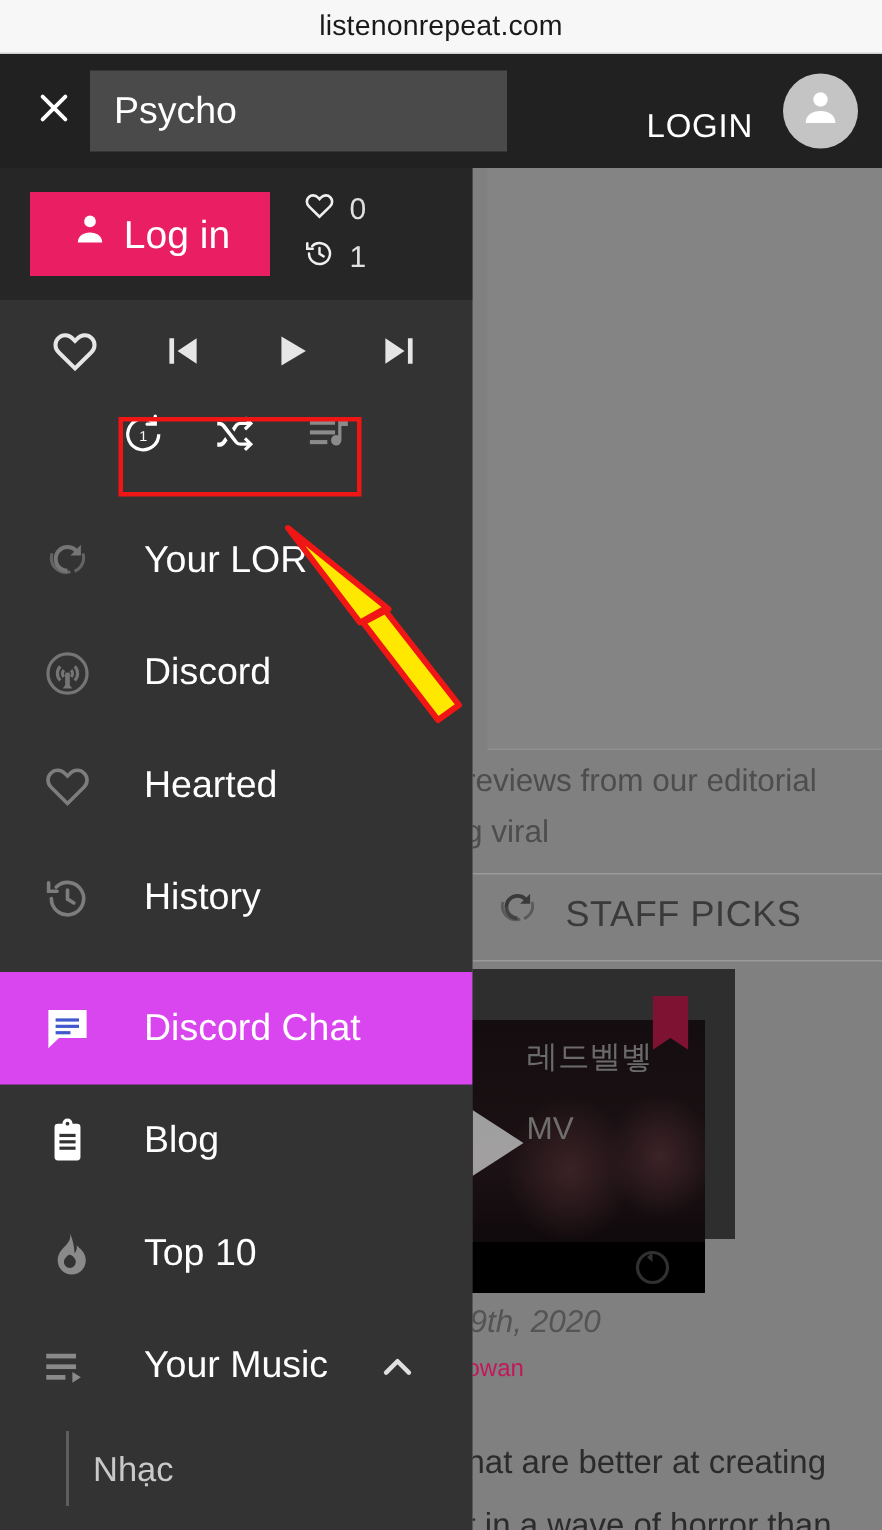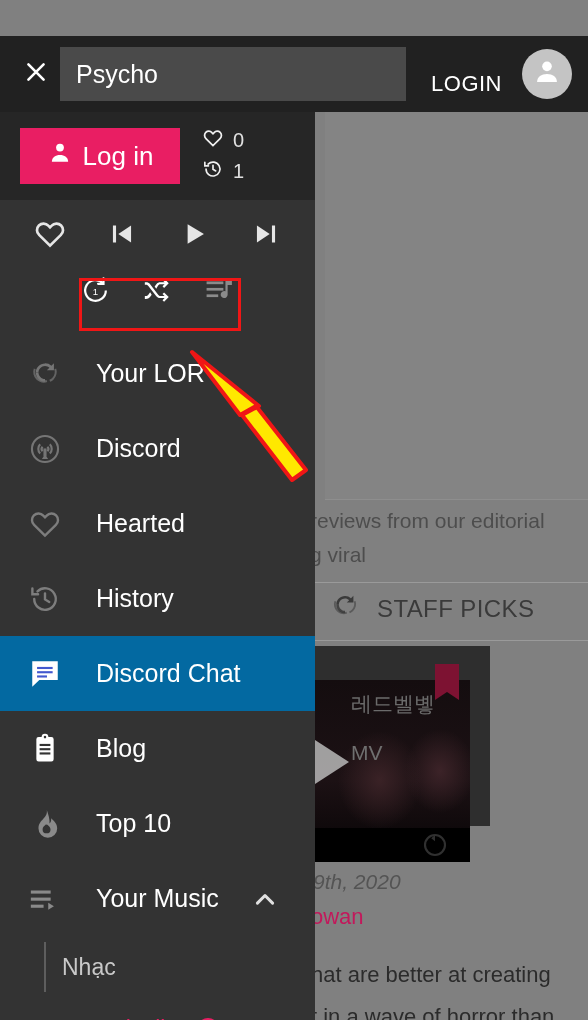--- a/index.html
+++ b/index.html
@@ -33,21 +33,21 @@
     display: flex; align-items: center;
     padding: 0 14px;
     z-index: 6;
   }
   .close-btn {
     width: 44px; height: 44px; flex: 0 0 44px;
     display: flex; align-items: center; justify-content: center;
   }
   .close-btn svg { width: 26px; height: 26px; }
   .searchbox {
-    width: 346px; height: 54px; margin-left: 2px;
+    width: 278px; height: 54px; margin-left: 2px;
     background: #4a4a4a; border: none; outline: none;
     color: #fff; font-size: 25px; font-family: "Liberation Sans", sans-serif;
     padding: 4px 16px;
   }
   .searchbox::placeholder { color: #bdbdbd; }
   .login-text {
     margin-left: auto; color: #fff; font-size: 22px; letter-spacing: .5px; margin-top: 19px;
   }
   .avatar {
     width: 50px; height: 50px; border-radius: 50%;
@@ -128,21 +128,21 @@
     border-top: 22px solid transparent;
     border-bottom: 22px solid transparent;
     opacity: .85;
   }
   .bg-date {
     position: absolute; left: -2px; top: 758px;
     color: #545454; font-size: 21px; white-space: nowrap; font-style: italic;
   }
   .bg-author {
     position: absolute; left: -4px; top: 792px;
-    color: #c2185b; font-size: 22px; white-space: nowrap;
+    color: #c2185b; font-size: 16px; white-space: nowrap;
   }
   .bg-body1 {
     position: absolute; left: -4px; top: 850px;
     color: #2b2b2b; font-size: 22px; white-space: nowrap;
   }
   .bg-body2 {
     position: absolute; left: -4px; top: 892px;
     color: #2b2b2b; font-size: 22px; white-space: nowrap;
   }
 
@@ -206,21 +206,21 @@
     height: 75px; padding-left: 26px; cursor: pointer;
   }
   .navitem .nicon {
     width: 38px; height: 38px; flex: 0 0 38px;
     display: flex; align-items: center; justify-content: center;
   }
   .navitem .nicon svg { width: 34px; height: 34px; }
   .navitem .nlabel {
     margin-left: 32px; color: #fff; font-size: 25px;
   }
-  .navitem.active { background: #0369a1; }
+  .navitem.active { background: #d946ef; margin-top: 12px; }
   .navitem.withchev { position: relative; }
   .chev {
     position: absolute; right: 36px; top: 50%; transform: translateY(-50%);
     width: 28px; height: 28px;
   }
   .subitem {
     height: 62px; display: flex; align-items: center;
     padding-left: 48px; position: relative;
   }
   .subitem::before {
@@ -242,20 +242,23 @@
   .arrow-svg {
     position: absolute; left: 180px; top: 320px;
     width: 170px; height: 185px; z-index: 30; pointer-events: none;
   }
 </style>
 </head>
 <body>
 
 <div id="root">
 
+  <div class="urlbar">
+    <span class="url">listenonrepeat.com</span>
+  </div>
 
   <div class="page"></div>
 
   <div class="bg-content">
     <div class="bg-card"></div>
 
     <div class="bg-desc">
       <div>reviews from our editorial</div>
       <div>g viral</div>
     </div>

